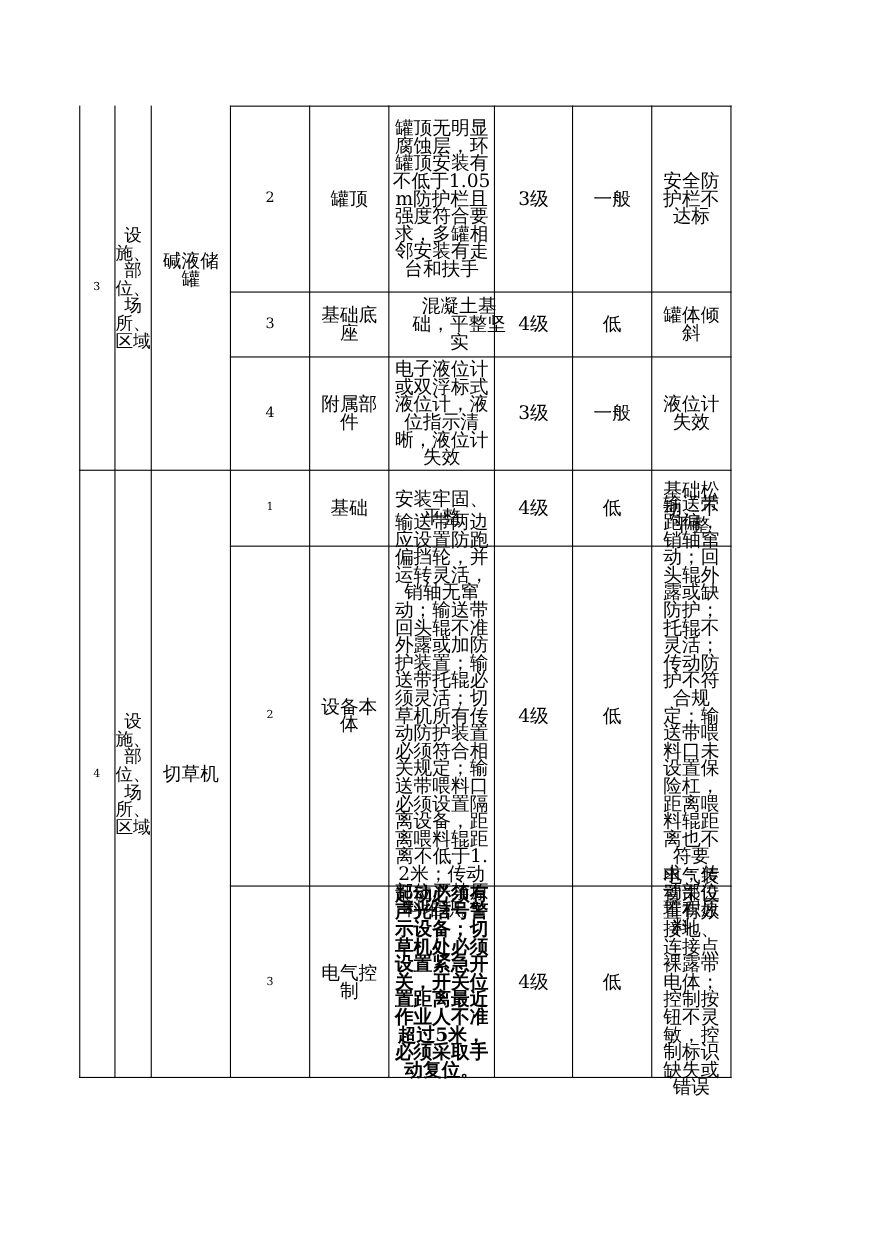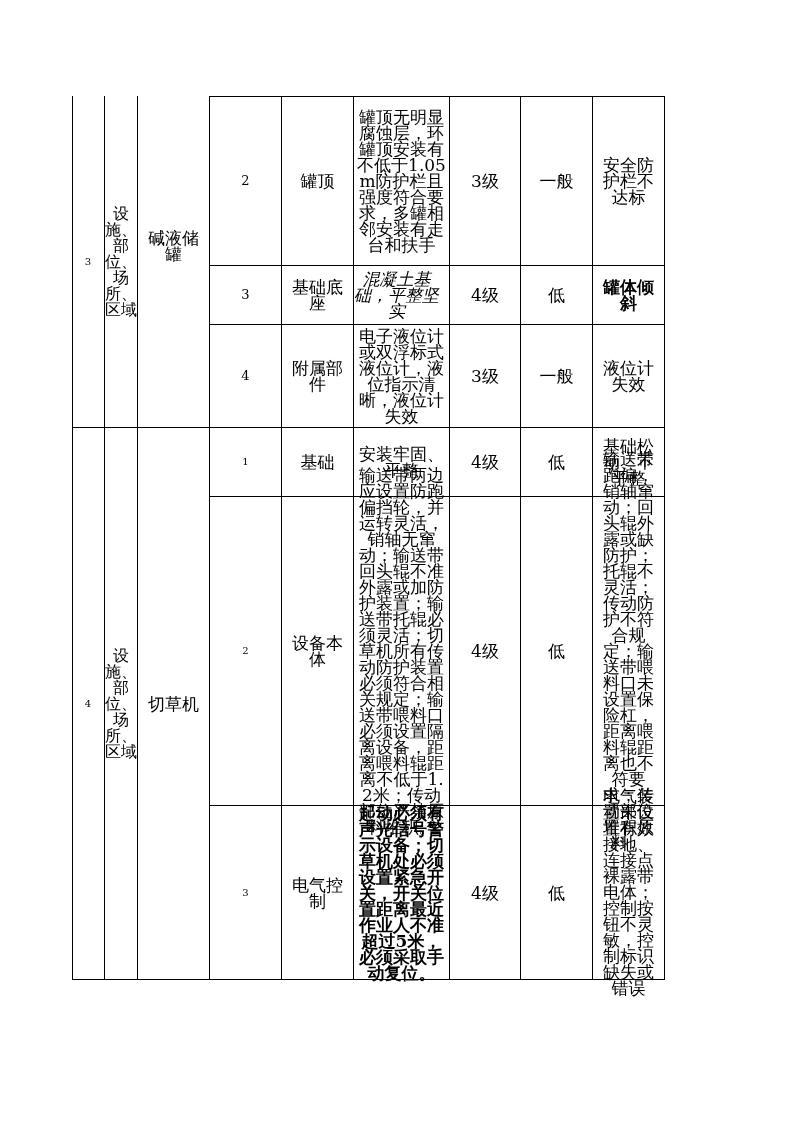--- a/index.html
+++ b/index.html
@@ -43,24 +43,24 @@
 
   <div class="cell num-big" style="left:210px; top:97px; width:71px; height:168px;">2</div>
   <div class="cell" style="left:282px; top:97px; width:71px; height:168px;">罐顶</div>
   <div class="cell" style="left:354px; top:97px; width:95px; height:168px;">罐顶无明显腐蚀层，环罐顶安装有不低于1.05m防护栏且强度符合要求，多罐相邻安装有走台和扶手</div>
   <div class="cell" style="left:450px; top:97px; width:70px; height:168px;">3级</div>
   <div class="cell" style="left:521px; top:97px; width:71px; height:168px;">一般</div>
   <div class="cell" style="left:593px; top:97px; width:71px; height:168px;">安全防护栏不达标</div>
 
   <div class="cell num-big" style="left:210px; top:266px; width:71px; height:58px;">3</div>
   <div class="cell" style="left:282px; top:266px; width:71px; height:58px;">基础底座</div>
-  <div class="cell" style="left:349px; top:266px; width:95px; height:58px;font-style:italic;">混凝土基础，平整坚实</div>
+  <div class="cell" style="left:370px; top:266px; width:95px; height:58px;">混凝土基础，平整坚实</div>
   <div class="cell" style="left:450px; top:266px; width:70px; height:58px;">4级</div>
   <div class="cell" style="left:521px; top:266px; width:71px; height:58px;">低</div>
-  <div class="cell" style="left:593px; top:266px; width:71px; height:58px;font-weight:bold;">罐体倾斜</div>
+  <div class="cell" style="left:593px; top:266px; width:71px; height:58px;">罐体倾斜</div>
 
   <div class="cell num-big" style="left:210px; top:325px; width:71px; height:102px;">4</div>
   <div class="cell" style="left:282px; top:325px; width:71px; height:102px;">附属部件</div>
   <div class="cell" style="left:354px; top:325px; width:95px; height:102px;">电子液位计或双浮标式液位计，液位指示清晰，液位计失效</div>
   <div class="cell" style="left:450px; top:325px; width:70px; height:102px;">3级</div>
   <div class="cell" style="left:521px; top:325px; width:71px; height:102px;">一般</div>
   <div class="cell" style="left:593px; top:325px; width:71px; height:102px;">液位计失效</div>
 
   <div class="cell num" style="left:72px; top:428px; width:32px; height:551px;">4</div>
   <div class="cell narrow" style="left:105px; top:428px; width:32px; height:551px;">设施、部位、场所、区域</div>

